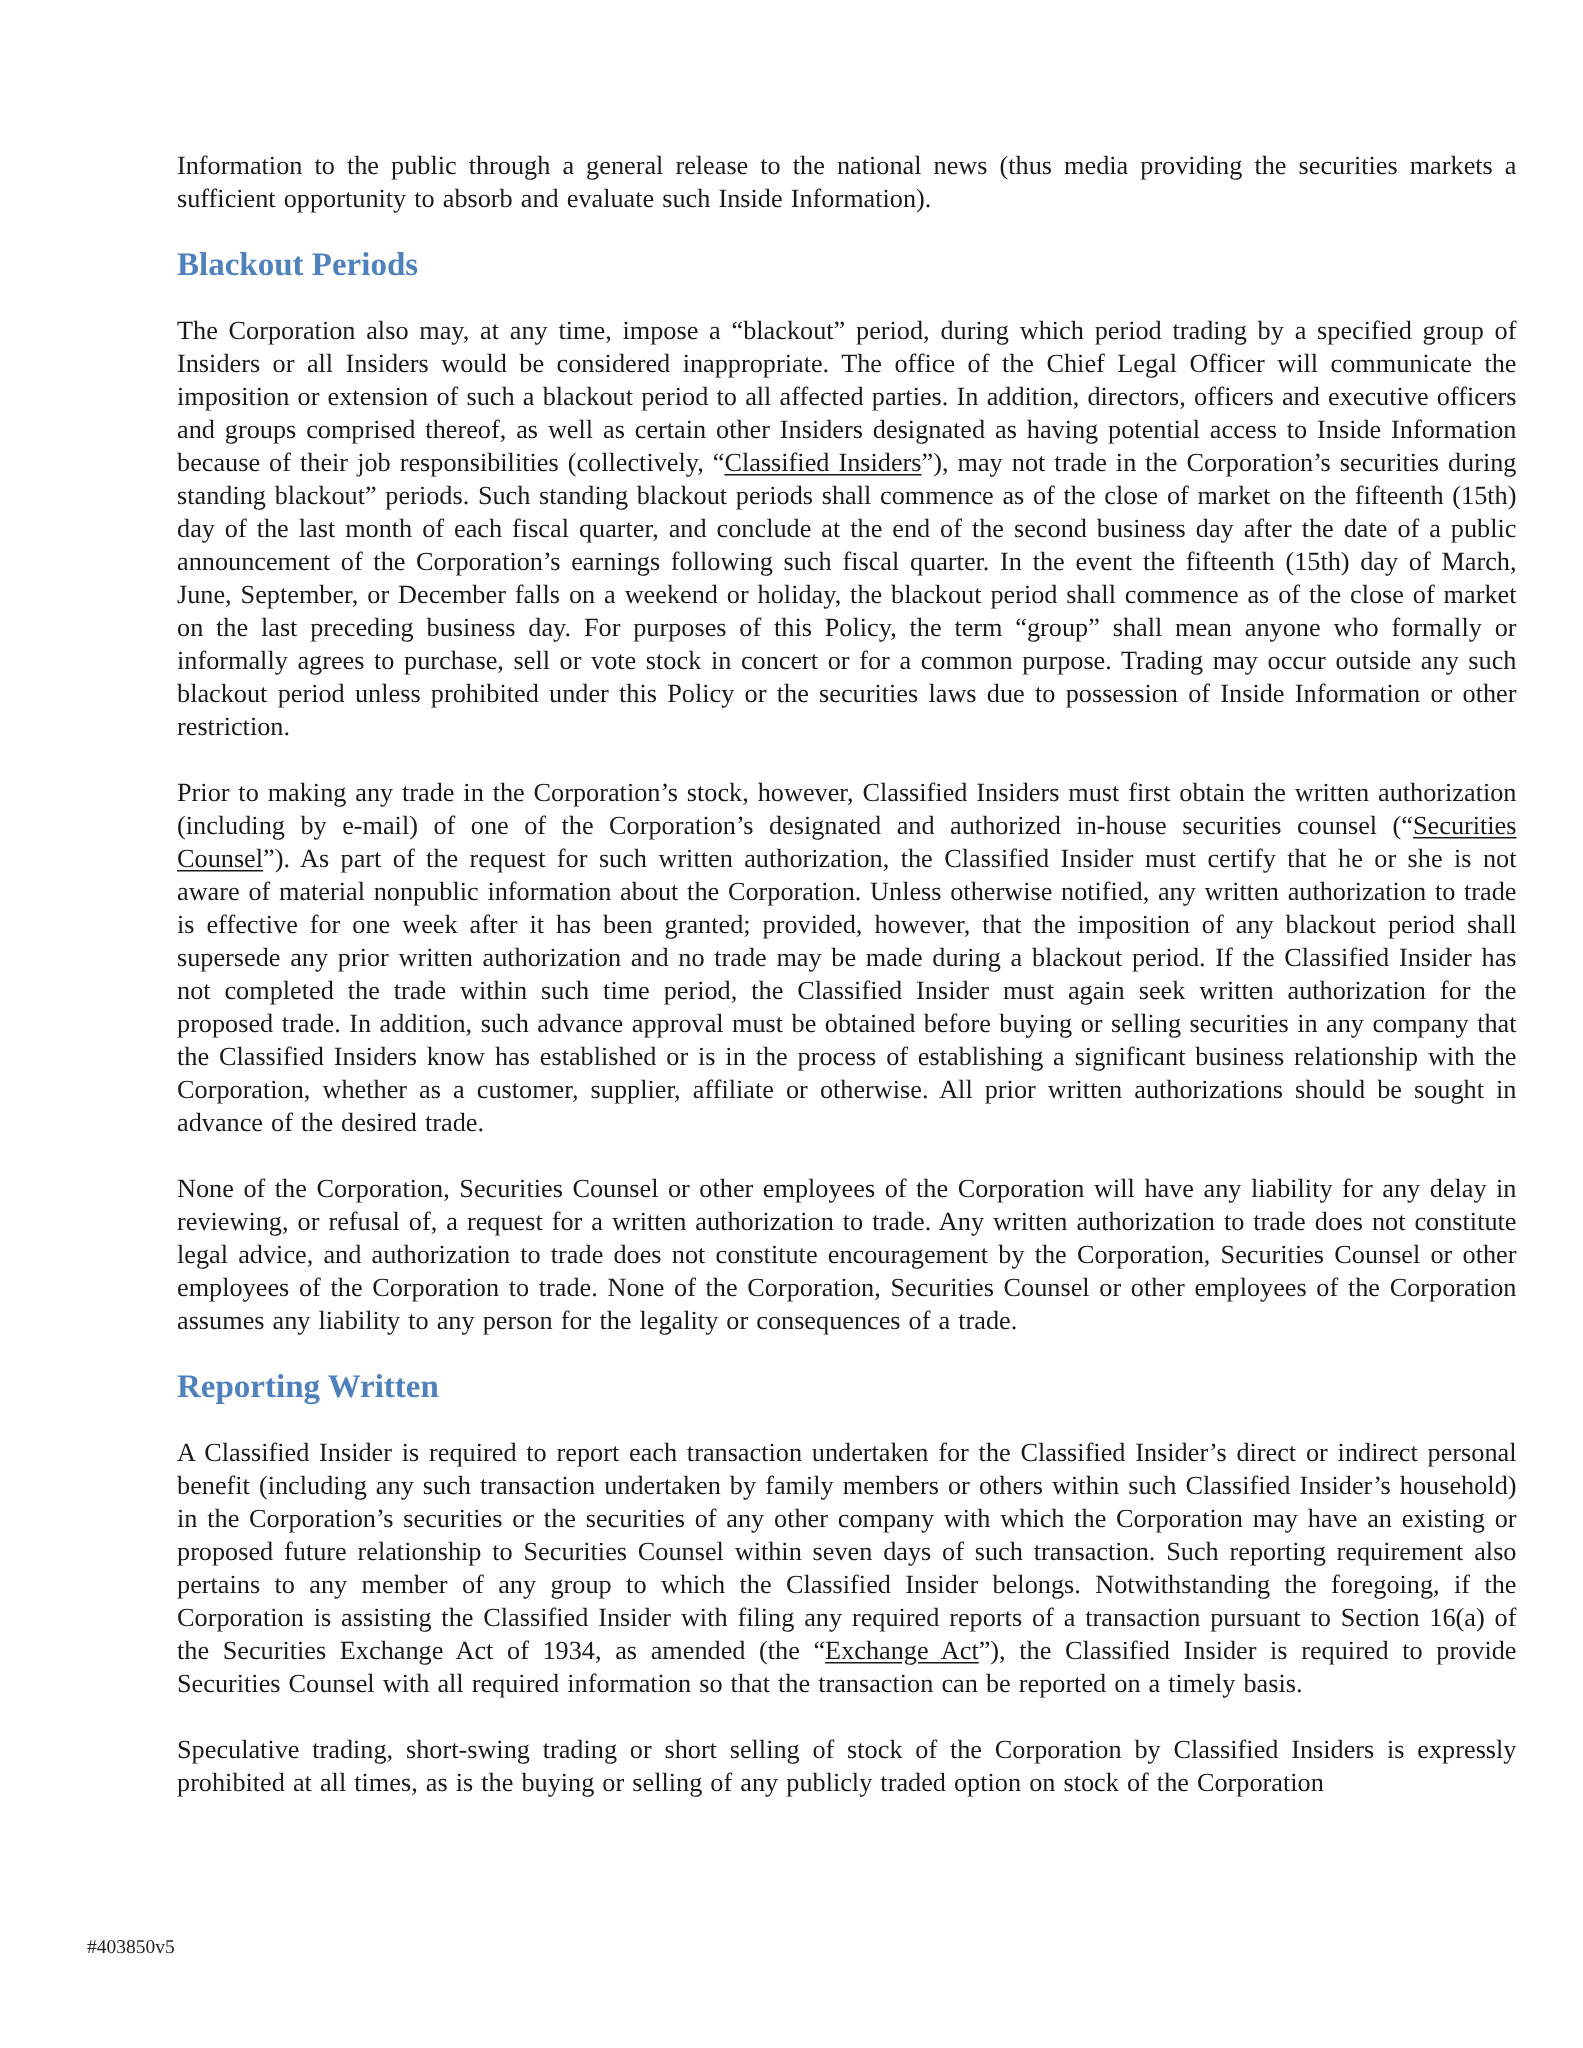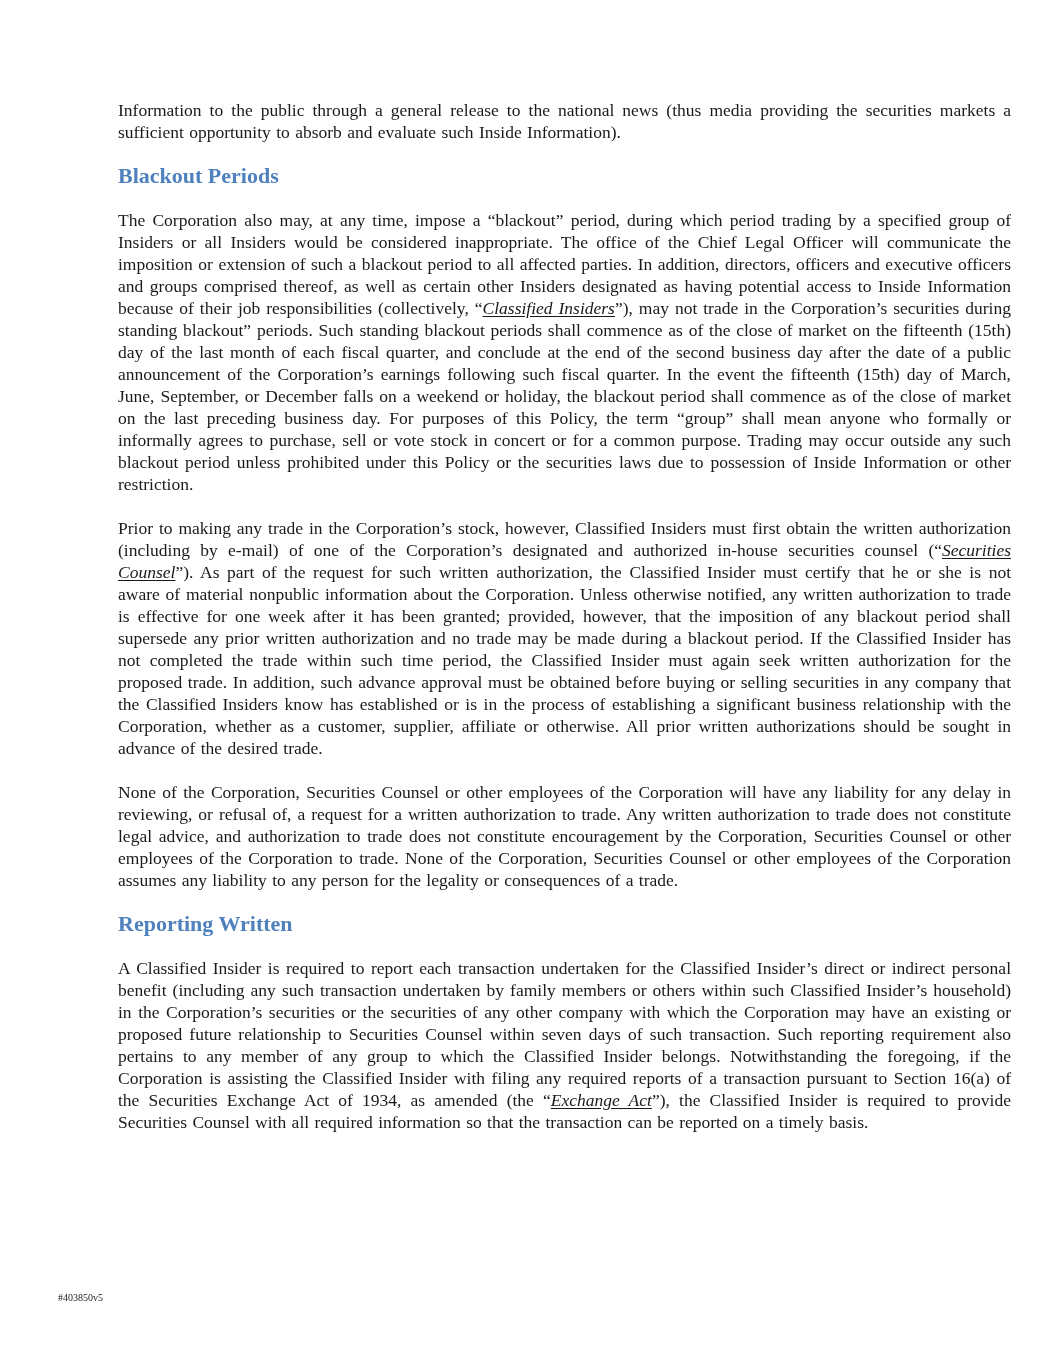--- a/index.html
+++ b/index.html
@@ -29,40 +29,40 @@
   .heading {
     margin: 0 0 22px 0;
     font-size: 22px;
     line-height: 22px;
     font-weight: bold;
     color: var(--heading-color, #4f81bd);
   }
   .u {
     text-decoration: underline;
     text-underline-offset: 2px;
-    font-style: italic;
   }
   .footer {
     position: absolute;
     left: 58px;
     top: 1291px;
-    font-size: 10px;
+    font-size: 13px;
     line-height: 14px;
     color: #222222;
   }
 </style>
 </head>
 <body>
 
 <div class="page">
   <div class="content">
       <p class="para"><span>Information to the public through a general release to the national news (thus media providing the securities markets a sufficient opportunity to absorb and evaluate such Inside Information).</span></p>
       <h2 class="heading">Blackout Periods</h2>
       <p class="para"><span>The Corporation also may, at any time, impose a “blackout” period, during which period trading by a specified group of Insiders or all Insiders would be considered inappropriate.  The office of the Chief Legal Officer will communicate the imposition or extension of such a blackout period to all affected parties.  In addition, directors, officers and executive officers and groups comprised thereof, as well as certain other Insiders designated as having potential access to Inside Information because of their job responsibilities (collectively, “</span><span class="u">Classified Insiders</span><span>”), may not trade in the Corporation’s securities during standing blackout” periods.  Such standing blackout periods shall commence as of the close of market on the fifteenth (15th) day of the last month of each fiscal quarter, and conclude at the end of the second business day after the date of a public announcement of the Corporation’s earnings following such fiscal quarter.  In the event the fifteenth (15th) day of March, June, September, or December falls on a weekend or holiday, the blackout period shall commence as of the close of market on the last preceding business day.  For purposes of this Policy, the term “group” shall mean anyone who formally or informally agrees to purchase, sell or vote stock in concert or for a common purpose.  Trading may occur outside any such blackout period unless prohibited under this Policy or the securities laws due to possession of Inside Information or other restriction.</span></p>
       <p class="para"><span>Prior to making any trade in the Corporation’s stock, however, Classified Insiders must first obtain the written authorization (including by e-mail) of one of the Corporation’s designated and authorized in-house securities counsel (“</span><span class="u">Securities Counsel</span><span>”).  As part of the request for such written authorization, the Classified Insider must certify that he or she is not aware of material nonpublic information about the Corporation.  Unless otherwise notified, any written authorization to trade is effective for one week after it has been granted; provided, however, that the imposition of any blackout period shall supersede any prior written authorization and no trade may be made during a blackout period.  If the Classified Insider has not completed the trade within such time period, the Classified Insider must again seek written authorization for the proposed trade.  In addition, such advance approval must be obtained before buying or selling securities in any company that the Classified Insiders know has established or is in the process of establishing a significant business relationship with the Corporation, whether as a customer, supplier, affiliate or otherwise.  All prior written authorizations should be sought in advance of the desired trade.</span></p>
       <p class="para"><span>None of the Corporation, Securities Counsel or other employees of the Corporation will have any liability for any delay in reviewing, or refusal of, a request for a written authorization to trade.  Any written authorization to trade does not constitute legal advice, and authorization to trade does not constitute encouragement by the Corporation, Securities Counsel or other employees of the Corporation to trade.  None of the Corporation, Securities Counsel or other employees of the Corporation assumes any liability to any person for the legality or consequences of a trade.</span></p>
       <h2 class="heading">Reporting Written</h2>
       <p class="para"><span>A Classified Insider is required to report each transaction undertaken for the Classified Insider’s direct or indirect personal benefit (including any such transaction undertaken by family members or others within such Classified Insider’s household) in the Corporation’s securities or the securities of any other company with which the Corporation may have an existing or proposed future relationship to Securities Counsel within seven days of such transaction.  Such reporting requirement also pertains to any member of any group to which the Classified Insider belongs.  Notwithstanding the foregoing, if the Corporation is assisting the Classified Insider with filing any required reports of a transaction pursuant to Section 16(a) of the Securities Exchange Act of 1934, as amended (the “</span><span class="u">Exchange Act</span><span>”), the Classified Insider is required to provide Securities Counsel with all required information so that the transaction can be reported on a timely basis.</span></p>
+      <p class="para"><span>Speculative trading, short-swing trading or short selling of stock of the Corporation by Classified Insiders is expressly prohibited at all times, as is the buying or selling of any publicly traded option on stock of the Corporation</span></p>
     </div>
   <div class="footer">
     <span>#403850v5</span>
   </div>
 </div>
 
 </body></html>

